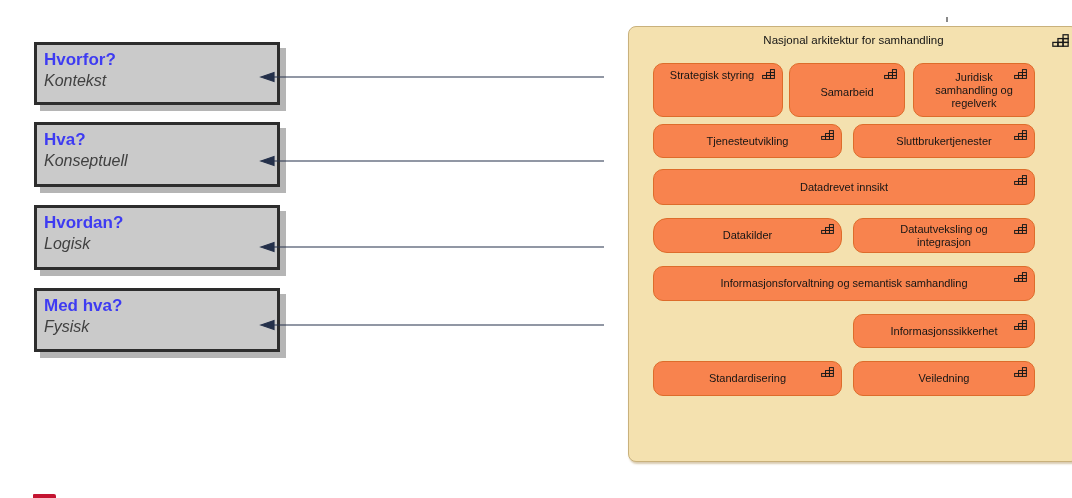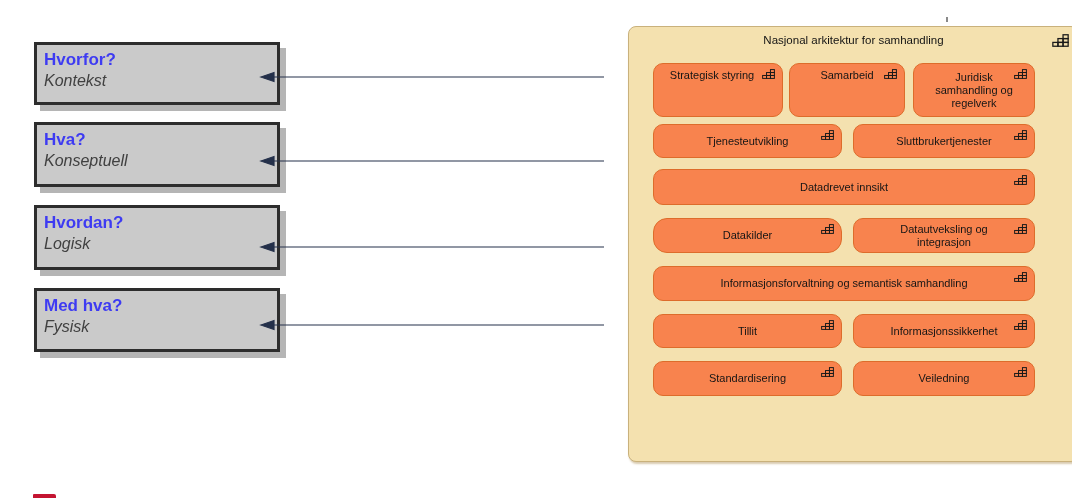--- a/index.html
+++ b/index.html
@@ -45,21 +45,21 @@
     position:absolute;box-sizing:border-box;
     background:#F8834E;border:1.5px solid #DD6C2B;border-radius:10px;
     display:flex;align-items:center;justify-content:center;
     text-align:center;font-size:11px;line-height:13px;color:#151515;
     padding:0 10px;
   }
   .cap .cap-icon{position:absolute;top:5px;right:7px;}
   .top-align{align-items:flex-start;padding-top:5px;}
 
   .cap-0{left:24px;top:36px;width:130px;height:54px;padding-right:22px;}
-  .cap-1{left:160px;top:36px;width:116px;height:54px;}
+  .cap-1{left:160px;top:36px;width:116px;height:54px;align-items:center;}
   .cap-2{left:284px;top:36px;width:122px;height:54px;padding:7px 14px 0;}
   .cap-3{left:24px;top:97px;width:189px;height:34px;}
   .cap-4{left:224px;top:97px;width:182px;height:34px;}
   .cap-5{left:24px;top:142px;width:382px;height:36px;}
   .cap-6{left:24px;top:191px;width:189px;height:35px;border-radius:14px;}
   .cap-7{left:224px;top:191px;width:182px;height:35px;padding:0 28px;}
   .cap-8{left:24px;top:239px;width:382px;height:35px;}
   .cap-9{left:24px;top:287px;width:189px;height:34px;}
   .cap-10{left:224px;top:287px;width:182px;height:34px;}
   .cap-11{left:24px;top:334px;width:189px;height:35px;}
@@ -170,26 +170,20 @@
       <svg class="cap-icon" width="13" height="10" viewBox="-0.6 -0.6 13.2 10.2">
           <use href="#capgrid"></use>
         </svg>
     </div>
     <div class="cap cap-8">
       <span>Informasjonsforvaltning og semantisk samhandling</span>
       <svg class="cap-icon" width="13" height="10" viewBox="-0.6 -0.6 13.2 10.2">
           <use href="#capgrid"></use>
         </svg>
     </div>
-    <div class="cap cap-9">
-      <span>Tillit</span>
-      <svg class="cap-icon" width="13" height="10" viewBox="-0.6 -0.6 13.2 10.2">
-          <use href="#capgrid"></use>
-        </svg>
-    </div>
     <div class="cap cap-10">
       <span>Informasjonssikkerhet</span>
       <svg class="cap-icon" width="13" height="10" viewBox="-0.6 -0.6 13.2 10.2">
           <use href="#capgrid"></use>
         </svg>
     </div>
     <div class="cap cap-11">
       <span>Standardisering</span>
       <svg class="cap-icon" width="13" height="10" viewBox="-0.6 -0.6 13.2 10.2">
           <use href="#capgrid"></use>

